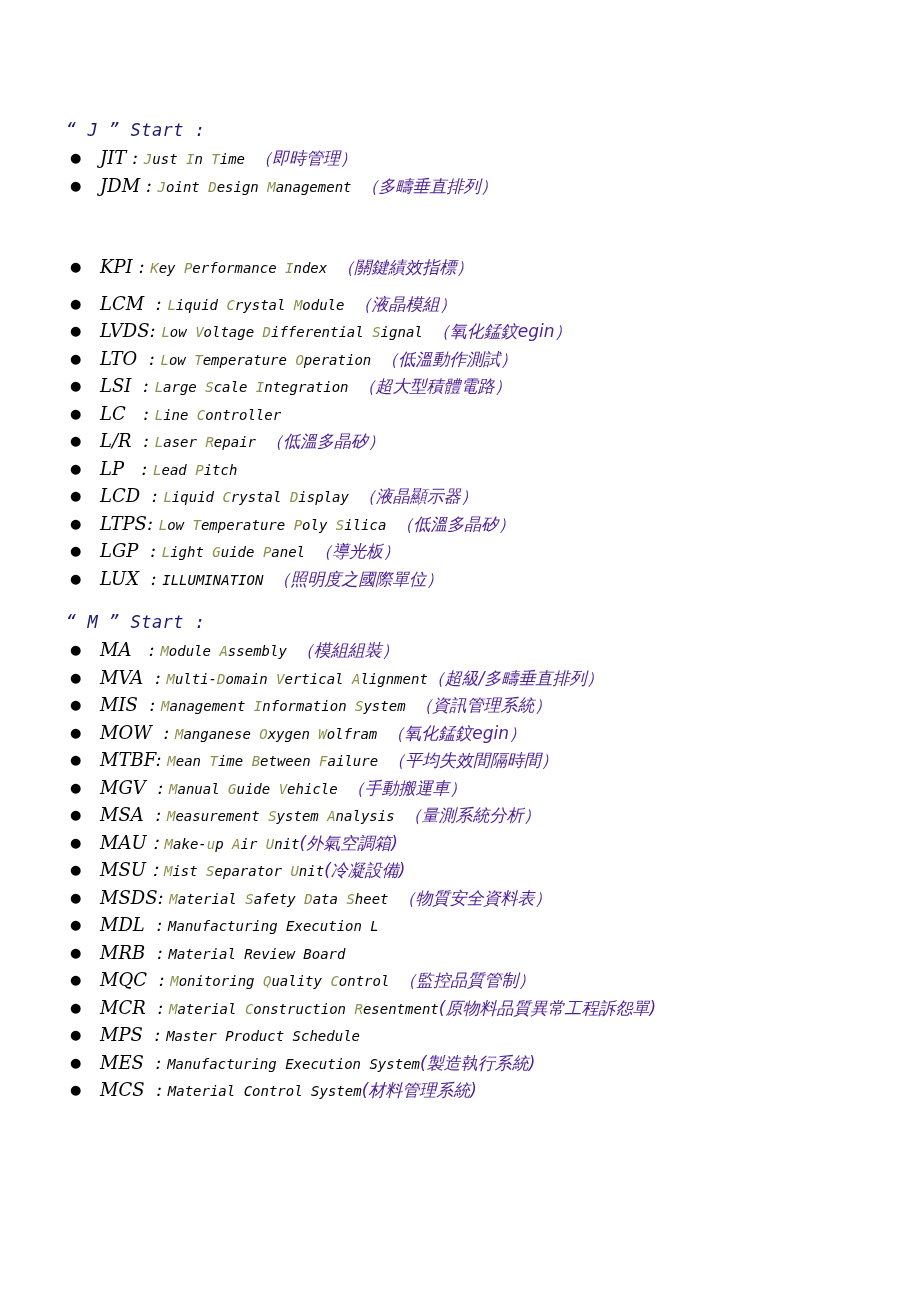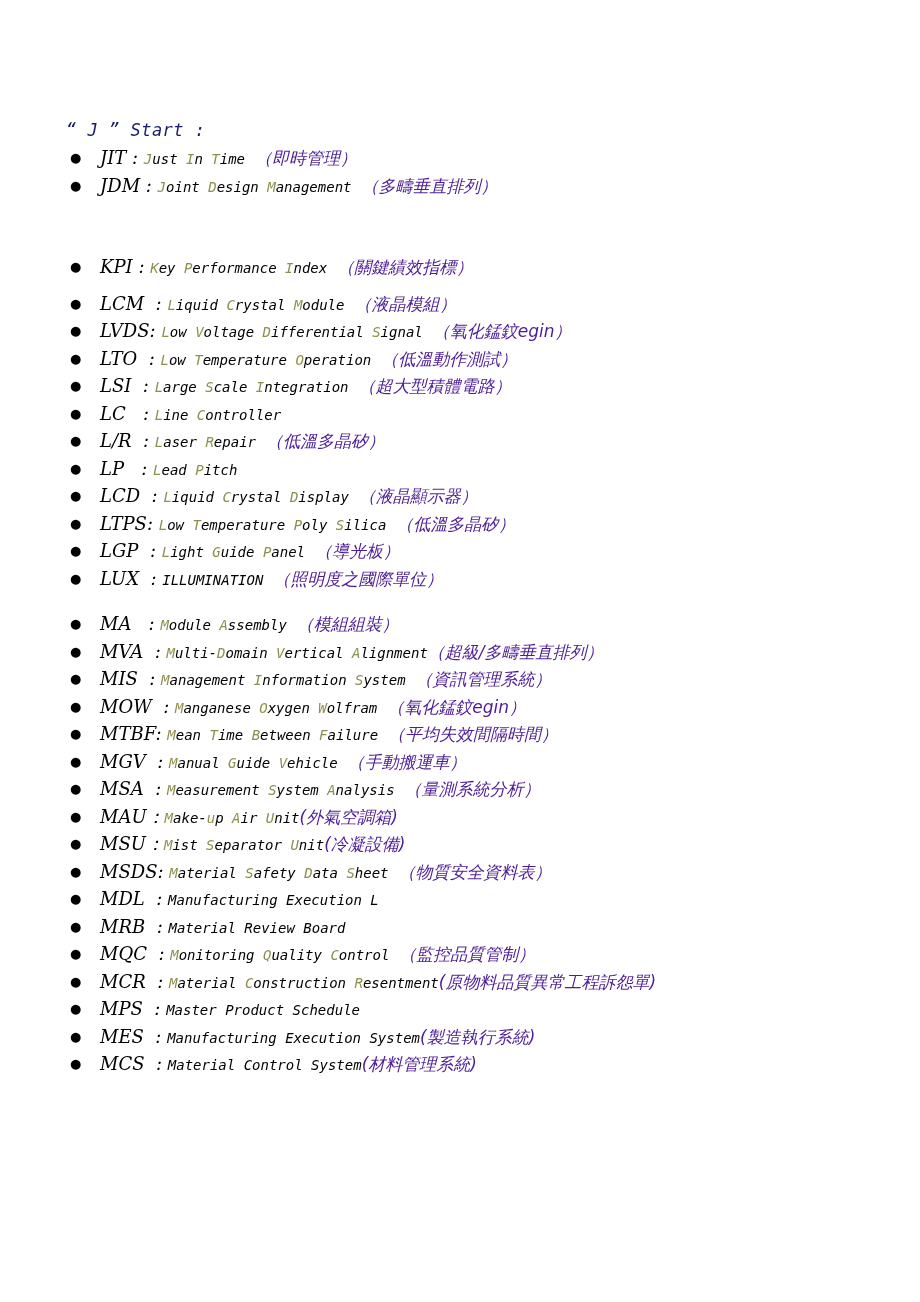--- a/index.html
+++ b/index.html
@@ -124,20 +124,21 @@
           <li class="entry"><span class="bullet">●</span><span class="abbr">L/R </span><span class="sep"> : </span><span class="expansion"><span class="cap">L</span>aser <span class="cap">R</span>epair</span> <span class="gloss">（低溫多晶矽）</span></li>
           <li class="entry"><span class="bullet">●</span><span class="abbr">LP  </span><span class="sep"> : </span><span class="expansion"><span class="cap">L</span>ead <span class="cap">P</span>itch</span></li>
           <li class="entry"><span class="bullet">●</span><span class="abbr">LCD </span><span class="sep"> : </span><span class="expansion"><span class="cap">L</span>iquid <span class="cap">C</span>rystal <span class="cap">D</span>isplay</span> <span class="gloss">（液晶顯示器）</span></li>
           <li class="entry"><span class="bullet">●</span><span class="abbr">LTPS</span><span class="sep">: </span><span class="expansion"><span class="cap">L</span>ow <span class="cap">T</span>emperature <span class="cap">P</span>oly <span class="cap">S</span>ilica</span> <span class="gloss">（低溫多晶矽）</span></li>
           <li class="entry"><span class="bullet">●</span><span class="abbr">LGP </span><span class="sep"> : </span><span class="expansion"><span class="cap">L</span>ight <span class="cap">G</span>uide <span class="cap">P</span>anel</span> <span class="gloss">（導光板）</span></li>
           <li class="entry"><span class="bullet">●</span><span class="abbr">LUX </span><span class="sep"> : </span><span class="expansion">ILLUMINATION</span> <span class="gloss">（照明度之國際單位）</span></li>
         </ul>
       </div>
       <div class="gap-sm"></div>
       <div class="section">
+        <div class="section-header">“ M ” Start :</div>
         <ul class="entry-list">
           <li class="entry"><span class="bullet">●</span><span class="abbr">MA  </span><span class="sep"> : </span><span class="expansion"><span class="cap">M</span>odule <span class="cap">A</span>ssembly</span> <span class="gloss">（模組組裝）</span></li>
           <li class="entry"><span class="bullet">●</span><span class="abbr">MVA </span><span class="sep"> : </span><span class="expansion"><span class="cap">M</span>ulti-<span class="cap">D</span>omain <span class="cap">V</span>ertical <span class="cap">A</span>lignment</span><span class="gloss">（超級/多疇垂直排列）</span></li>
           <li class="entry"><span class="bullet">●</span><span class="abbr">MIS </span><span class="sep"> : </span><span class="expansion"><span class="cap">M</span>anagement <span class="cap">I</span>nformation <span class="cap">S</span>ystem</span> <span class="gloss">（資訊管理系統）</span></li>
           <li class="entry"><span class="bullet">●</span><span class="abbr">MOW </span><span class="sep"> : </span><span class="expansion"><span class="cap">M</span>anganese <span class="cap">O</span>xygen <span class="cap">W</span>olfram</span> <span class="gloss">（氧化錳鈫egin）</span></li>
           <li class="entry"><span class="bullet">●</span><span class="abbr">MTBF</span><span class="sep">: </span><span class="expansion"><span class="cap">M</span>ean <span class="cap">T</span>ime <span class="cap">B</span>etween <span class="cap">F</span>ailure</span> <span class="gloss">（平均失效間隔時間）</span></li>
           <li class="entry"><span class="bullet">●</span><span class="abbr">MGV </span><span class="sep"> : </span><span class="expansion"><span class="cap">M</span>anual <span class="cap">G</span>uide <span class="cap">V</span>ehicle</span> <span class="gloss">（手動搬運車）</span></li>
           <li class="entry"><span class="bullet">●</span><span class="abbr">MSA </span><span class="sep"> : </span><span class="expansion"><span class="cap">M</span>easurement <span class="cap">S</span>ystem <span class="cap">A</span>nalysis</span> <span class="gloss">（量測系統分析）</span></li>
           <li class="entry"><span class="bullet">●</span><span class="abbr">MAU</span><span class="sep">：</span><span class="expansion"><span class="cap">M</span>ake-<span class="cap">u</span>p <span class="cap">A</span>ir <span class="cap">U</span>nit</span><span class="gloss">(外氣空調箱)</span></li>
           <li class="entry"><span class="bullet">●</span><span class="abbr">MSU</span><span class="sep">：</span><span class="expansion"><span class="cap">M</span>ist <span class="cap">S</span>eparator <span class="cap">U</span>nit</span><span class="gloss">(冷凝設備)</span></li>

